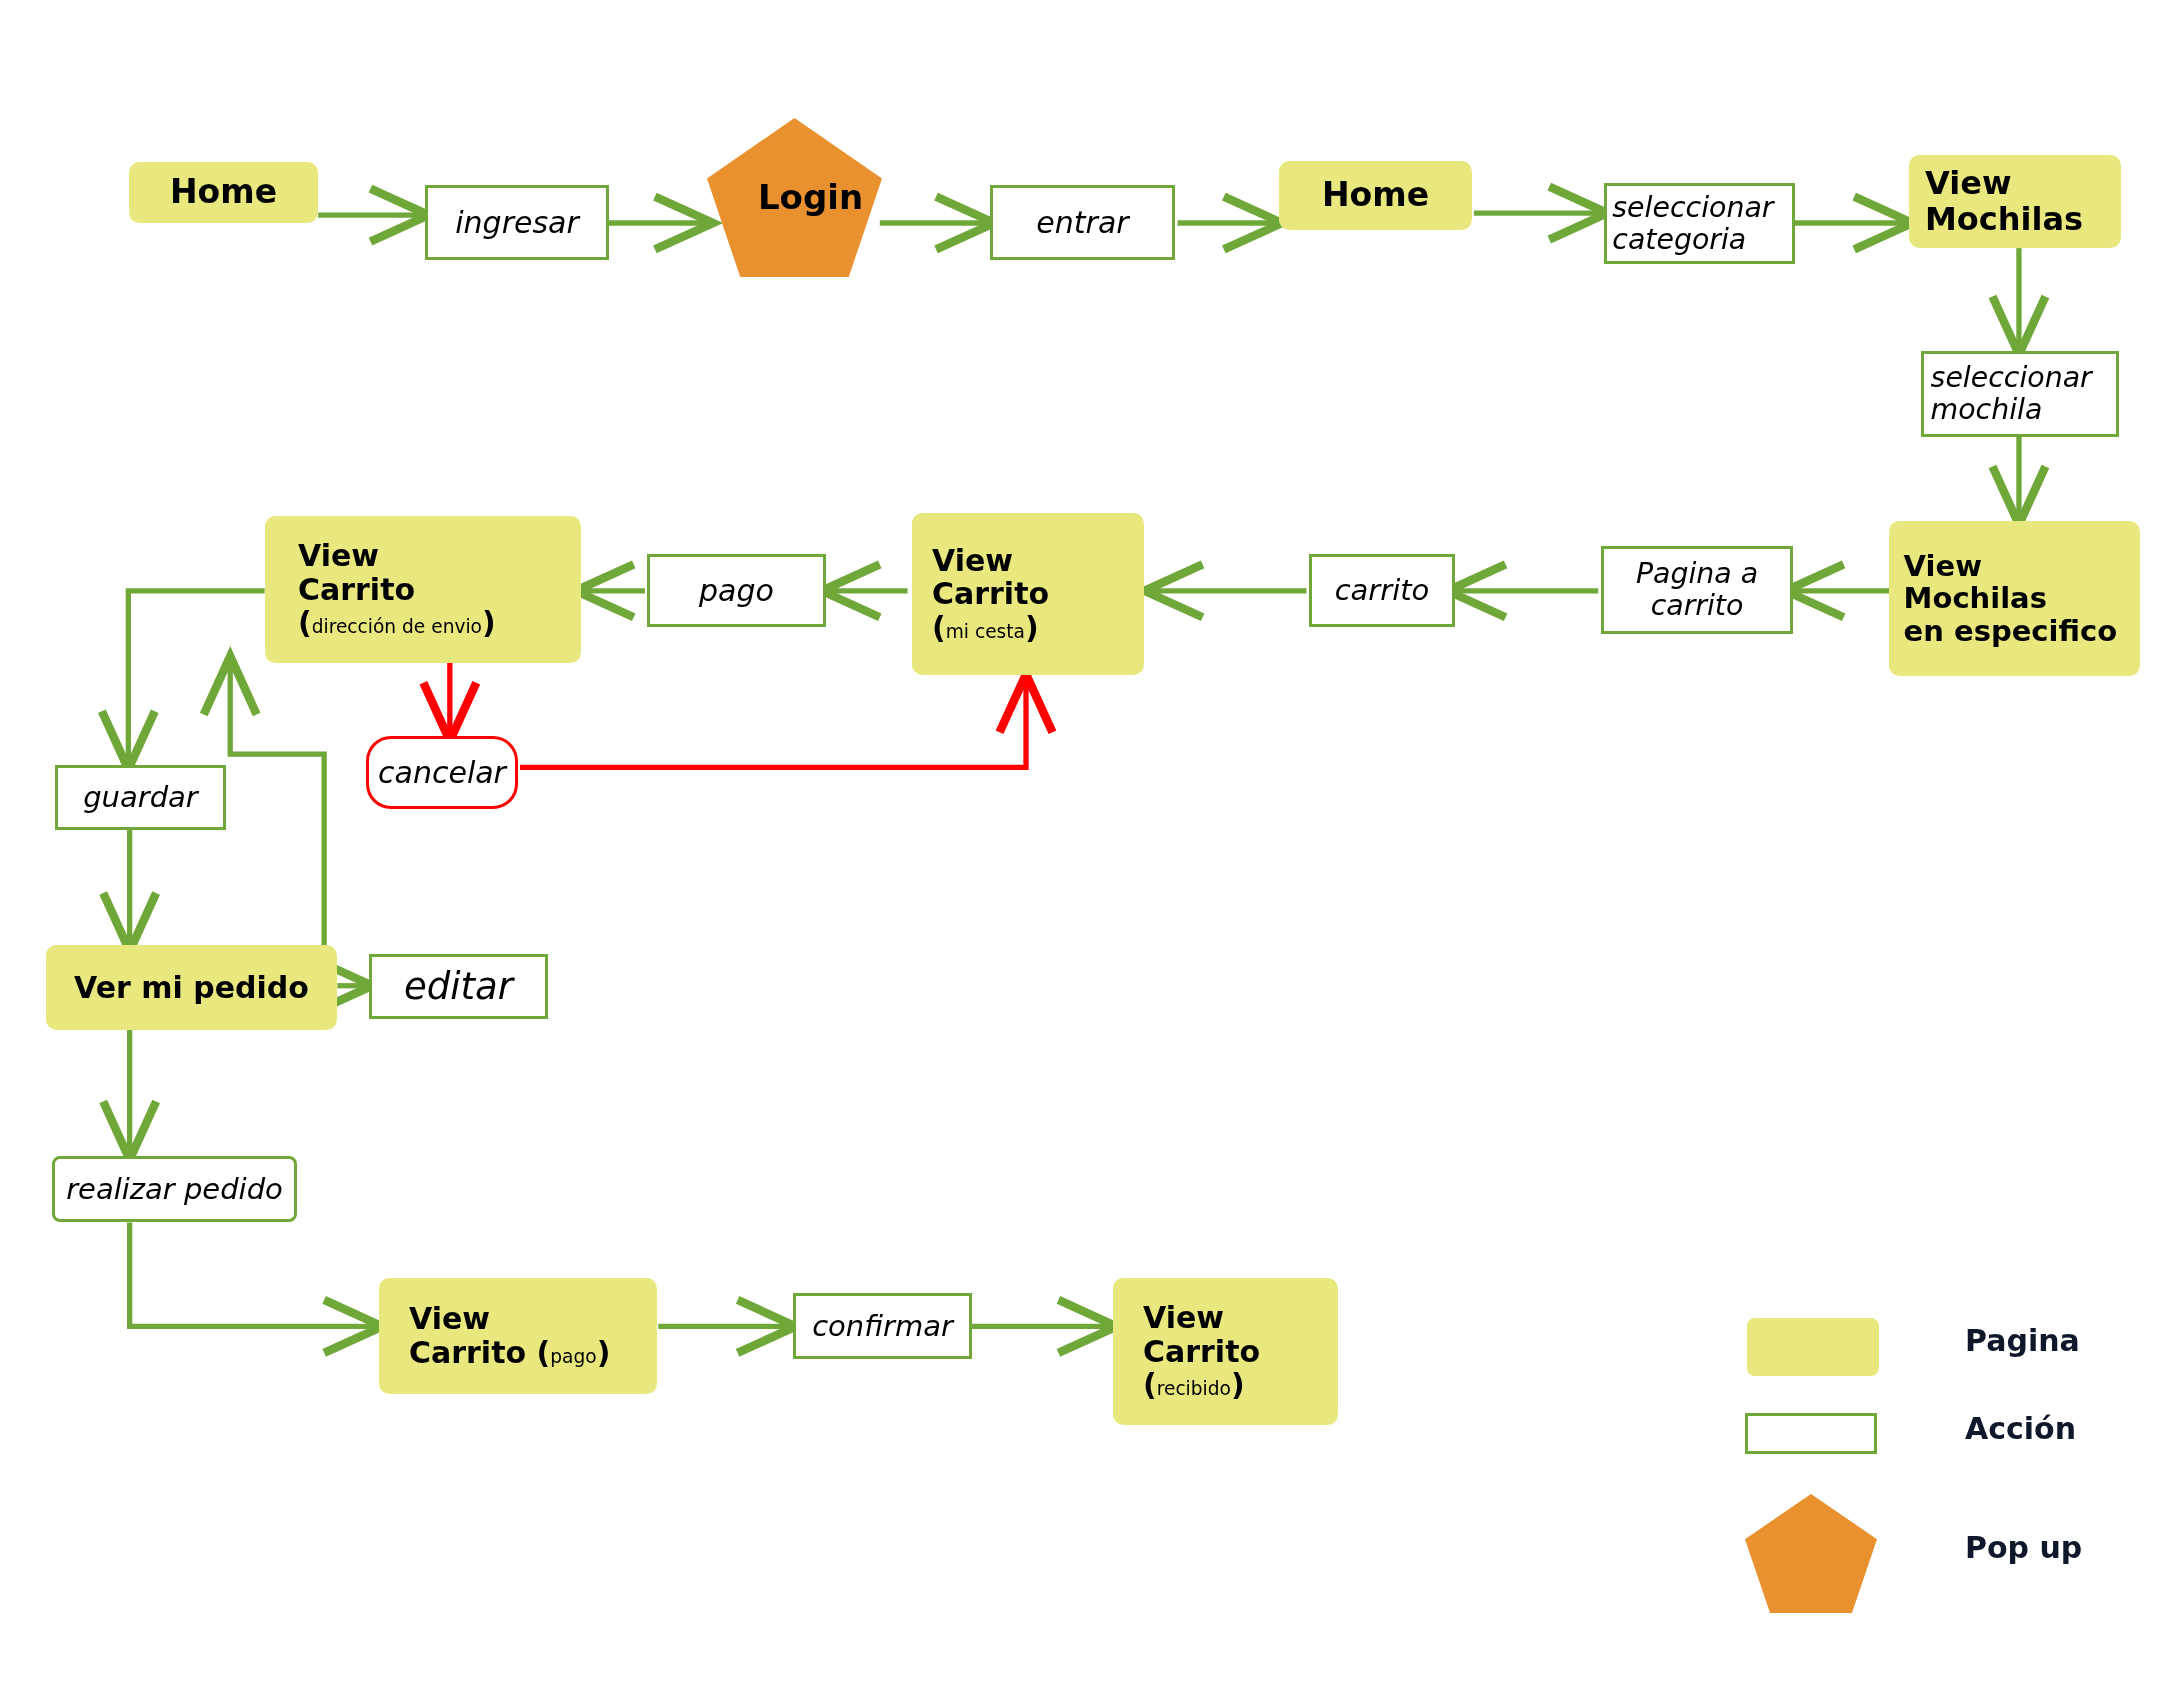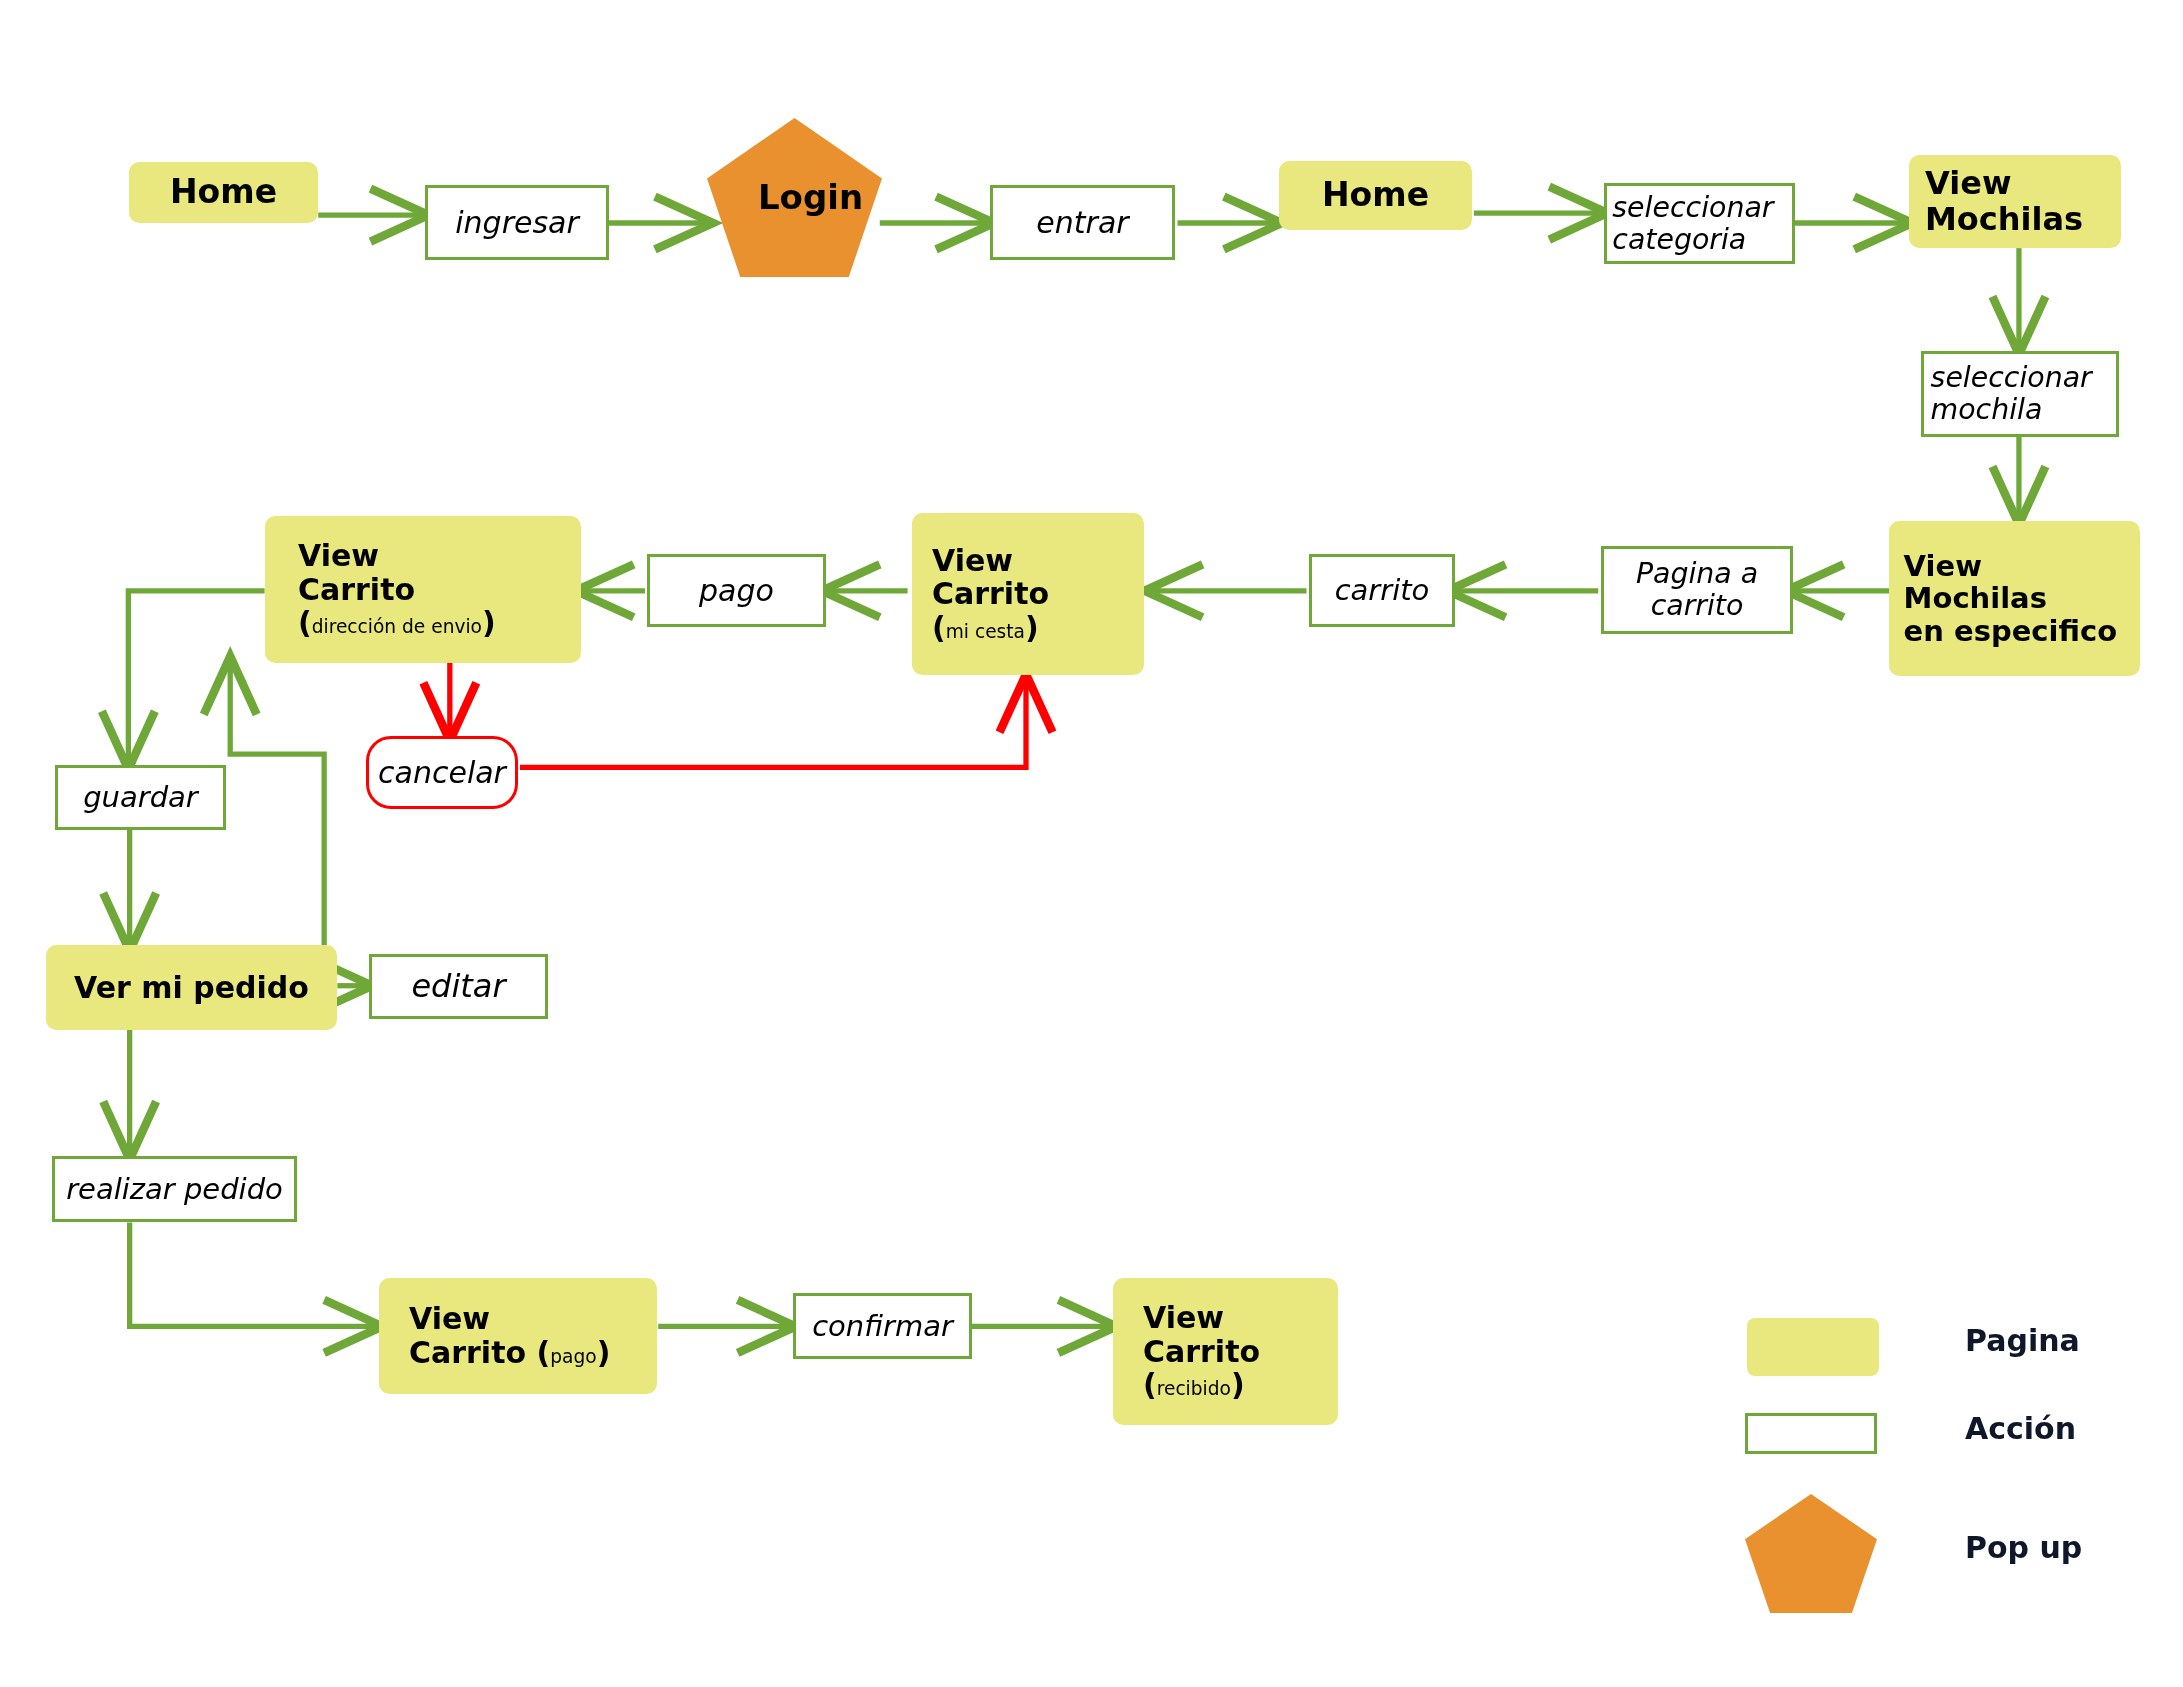--- a/index.html
+++ b/index.html
@@ -214,25 +214,25 @@
   </div>
 
   <div class="node action-node" style="left:55px;top:765px;width:171px;height:65px;font-size:29px;">
     <span class="label">guardar</span>
   </div>
 
   <div class="node page-node" style="left:46px;top:945px;width:291px;height:85px;font-size:30px;">
     <span class="label">Ver mi pedido</span>
   </div>
 
-  <div class="node action-node" style="left:369px;top:954px;width:179px;height:65px;font-size:32px;">
+  <div class="node action-node" style="left:369px;top:954px;width:179px;height:65px;font-size:37px;">
     <span class="label">editar</span>
   </div>
 
-  <div class="node action-node" style="left:52px;top:1156px;width:245px;height:66px;font-size:29px;">
+  <div class="node action-node" style="left:52px;top:1156px;width:245px;height:66px;font-size:29px;border-radius:8px;">
     <span class="label">realizar pedido</span>
   </div>
 
   <div class="node page-node" style="left:379px;top:1278px;width:278px;height:116px;font-size:30px;align-items:flex-start;padding-left:30px;">
     <span>View</span>
     <span class="nowrap">
       <span>Carrito </span><span>(</span><span class="sub">pago</span><span>)</span>
     </span>
   </div>
 

